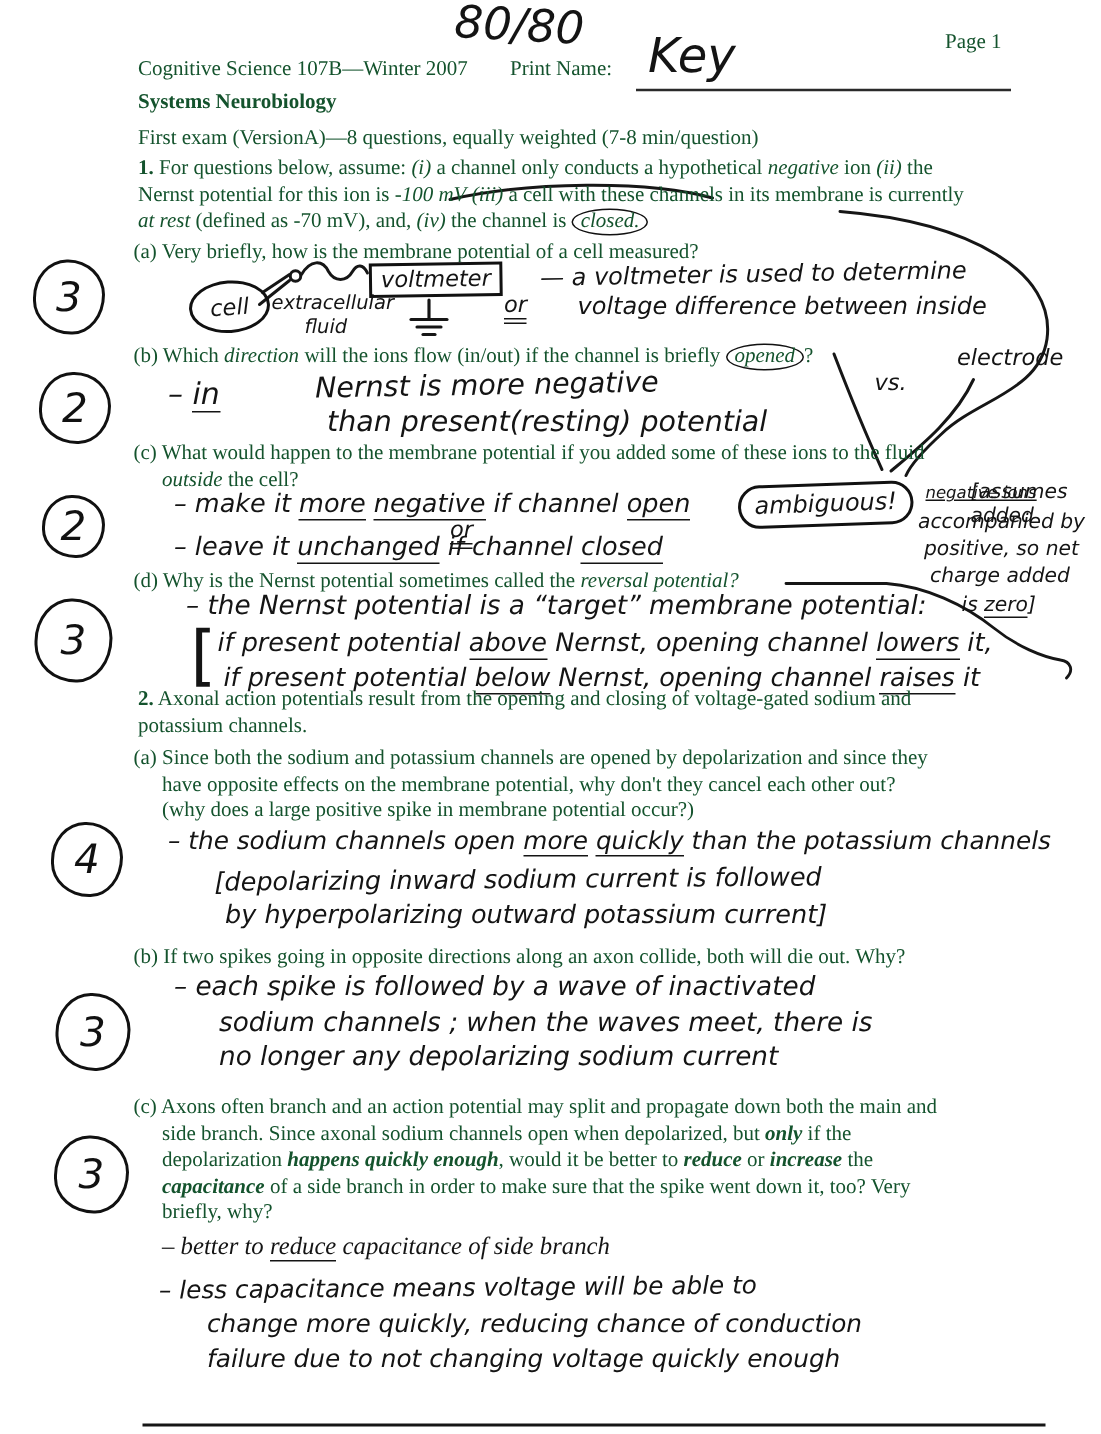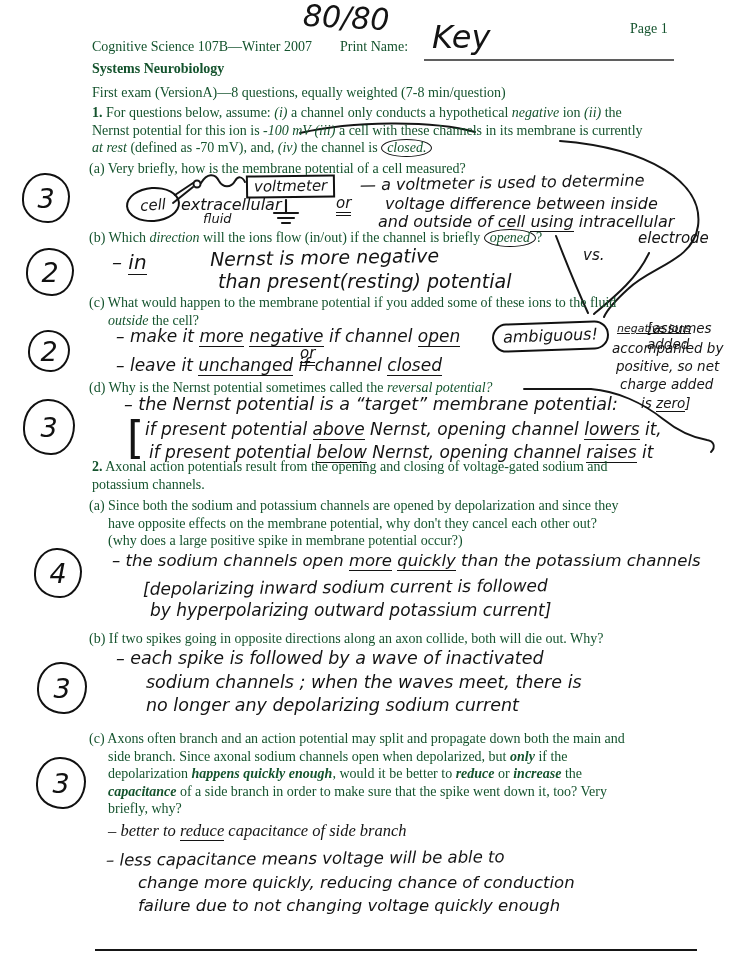--- a/index.html
+++ b/index.html
@@ -70,27 +70,26 @@
   <div class="score" style="left:23px;top:399px;width:48px;height:52px;">3</div>
   <div class="score" style="left:34px;top:548px;width:44px;height:46px;">4</div>
   <div class="score" style="left:37px;top:662px;width:46px;height:48px;">3</div>
   <div class="score" style="left:36px;top:757px;width:46px;height:48px;">3</div>
 
   <div class="abs print" style="left:92px;top:104px;width:625px;"><span class="sg-b">1.</span><span> For questions below, assume: </span><span class="sg-i">(i)</span><span> a channel only conducts a hypothetical </span><span class="sg-i">negative</span><span> ion </span><span class="sg-i">(ii)</span><span> the</span><br><span>Nernst potential for this ion is </span><span class="sg-i">-100 mV</span><span> </span><span class="sg-i">(iii)</span><span> a cell with these channels in its membrane is currently</span><br><span class="sg-i">at rest</span><span> (defined as -70 mV), and, </span><span class="sg-i">(iv)</span><span> the channel is </span><span class="sg-ci">closed.</span></div>
   <div class="abs print hang" style="left:89px;top:160px;width:600px;"><span>(a) Very briefly, how is the membrane potential of a cell measured?</span></div>
 
   <div class="abs hw cellshape" style="left:126px;top:187px;width:50px;height:31px;font-size:15px;">cell</div>
   <div class="abs hw vbox" style="left:246px;top:175px;font-size:15px;">voltmeter</div>
-  <div class="abs hw" style="left:181px;top:195px;font-size:16px;">extracellular</div>
+  <div class="abs hw" style="left:181px;top:195px;font-size:13px;">extracellular</div>
   <div class="abs hw" style="left:203px;top:211px;font-size:13px;">fluid</div>
   <div class="abs hw" style="left:336px;top:194px;font-size:15px;border-bottom:4px double #141414;">or</div>
 
   <div class="abs hw" style="left:360px;top:173px;font-size:16px;transform:rotate(-1deg);"><span>— a voltmeter is used to determine</span></div>
   <div class="abs hw" style="left:385px;top:194px;font-size:16px;"><span>voltage difference between inside</span></div>
-  <div class="abs hw" style="left:378px;top:212px;font-size:16px;"><span>and outside of cell </span><span class="sg-u">using</span><span> intracellular</span></div>
   <div class="abs hw" style="left:638px;top:229px;font-size:15px;"><span>electrode</span></div>
 
   <div class="abs print hang" style="left:89px;top:229px;width:600px;"><span>(b) Which </span><span class="sg-i">direction</span><span> will the ions flow (in/out) if the channel is briefly </span><span class="sg-ci">opened</span><span>?</span></div>
   <div class="abs hw" style="left:112px;top:250px;font-size:20px;"><span>– </span><span class="sg-u">in</span></div>
   <div class="abs hw" style="left:210px;top:246px;font-size:19px;transform:rotate(-1deg);"><span>Nernst is more negative</span></div>
   <div class="abs hw" style="left:218px;top:270px;font-size:19px;"><span>than present(resting) potential</span></div>
   <div class="abs hw" style="left:583px;top:246px;font-size:15px;">vs.</div>
 
   <div class="abs print hang" style="left:89px;top:294px;width:600px;"><span>(c) What would happen to the membrane potential if you added some of these ions to the fluid</span><br><span class="sg-i">outside</span><span> the cell?</span></div>
   <div class="abs hw" style="left:116px;top:326px;font-size:17px;"><span>– make it </span><span class="sg-u">more</span><span> </span><span class="sg-u">negative</span><span> if channel </span><span class="sg-u">open</span></div>

